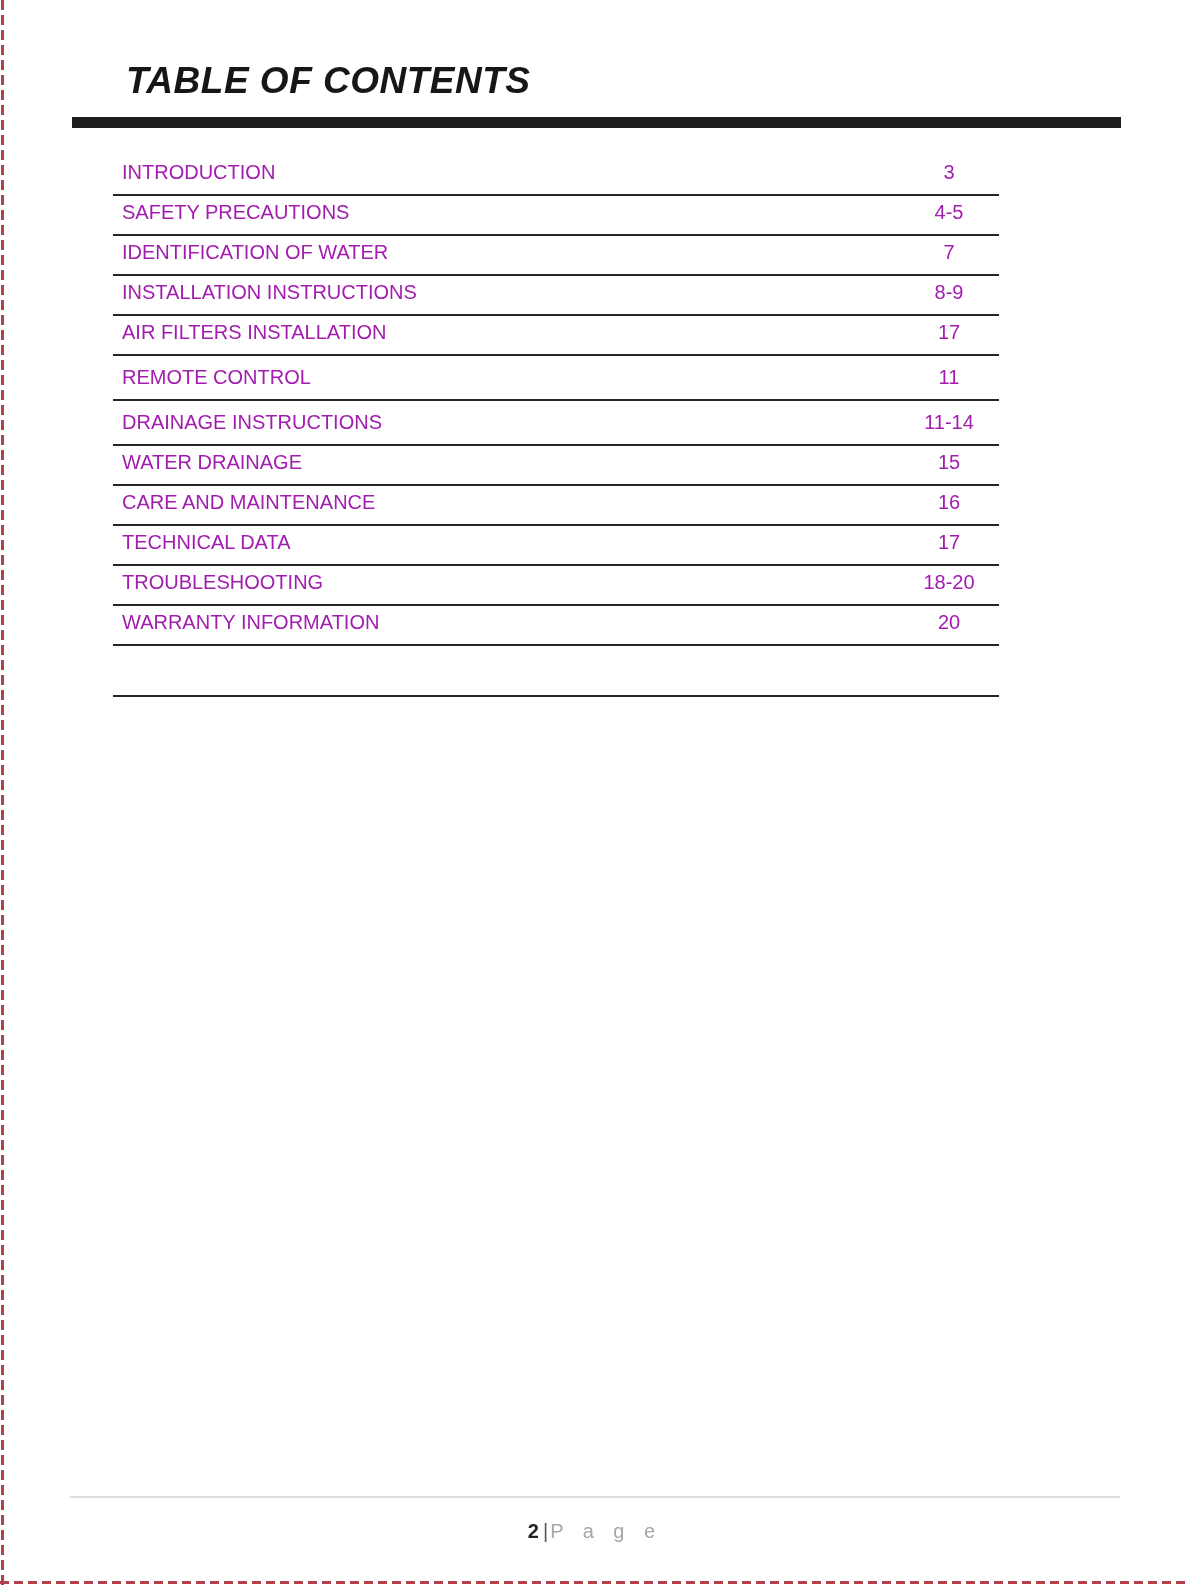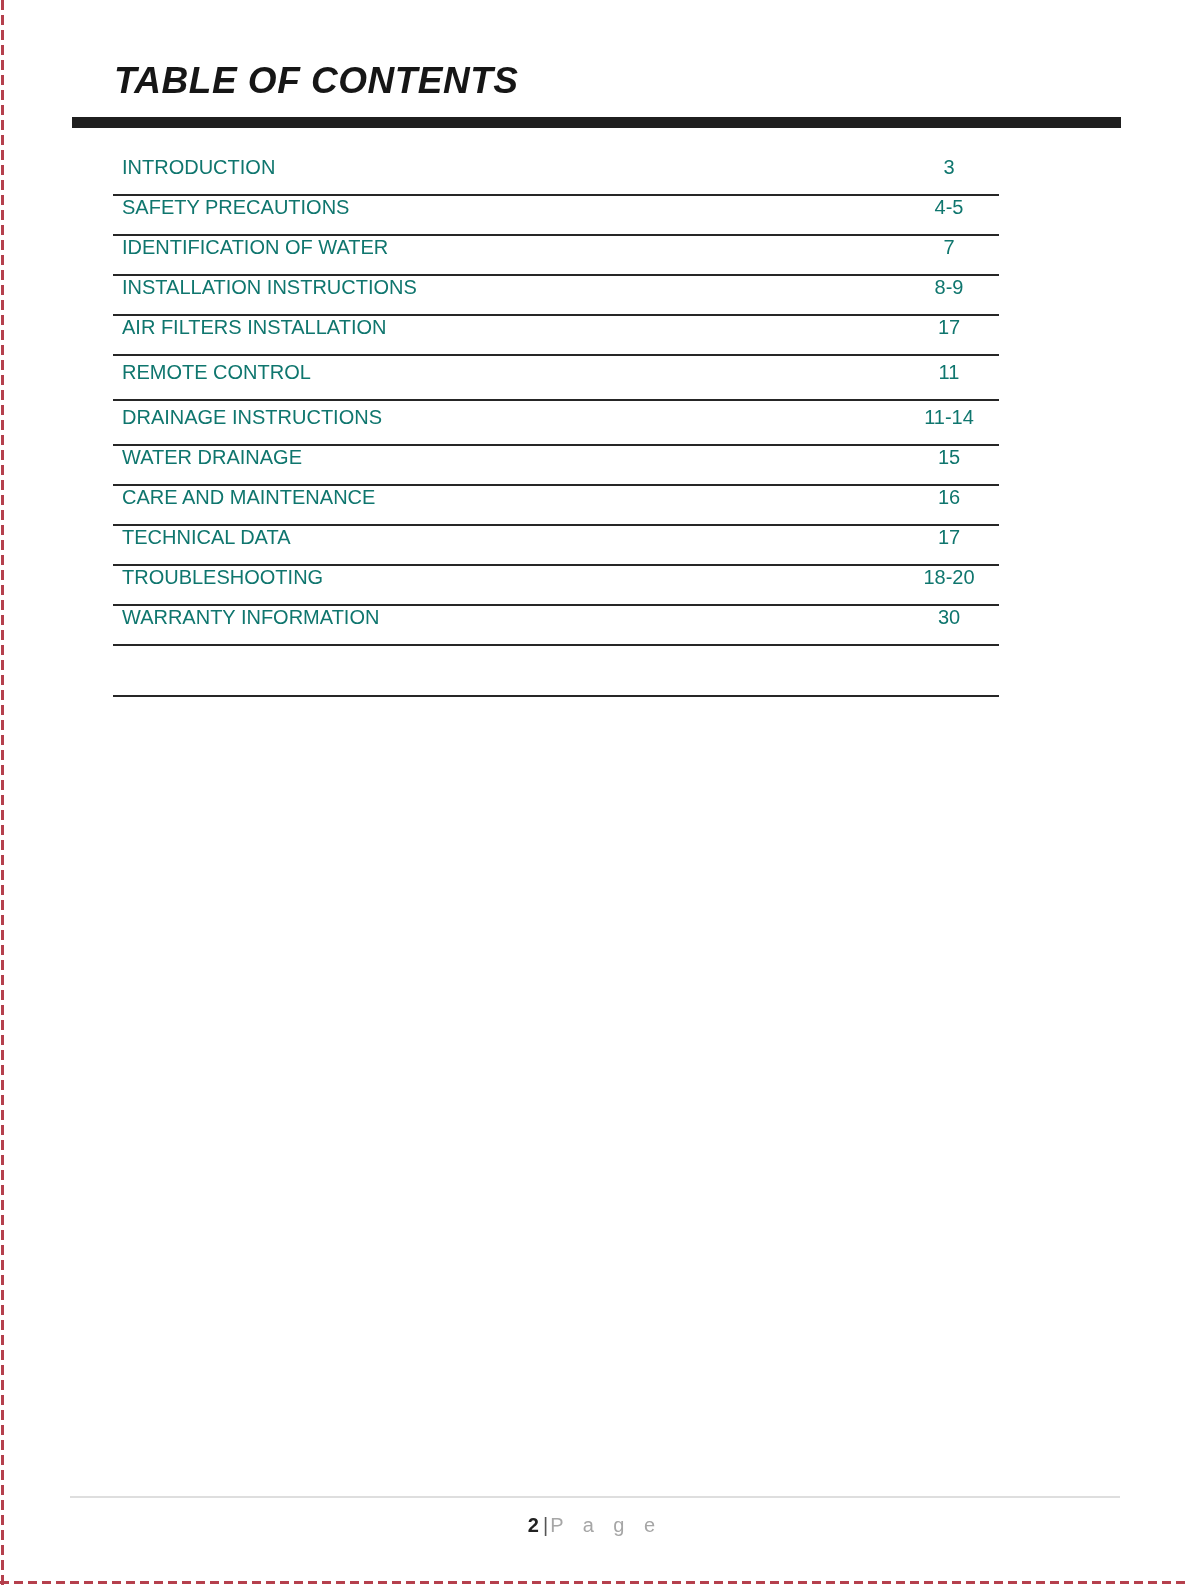--- a/index.html
+++ b/index.html
@@ -32,21 +32,21 @@
     height: 3px;
     background: repeating-linear-gradient(
       to right,
       #b5404d 0px, #b5404d 9px,
       transparent 9px, transparent 14px
     );
   }
 
   .doc-title {
     position: absolute;
-    left: 114px;
+    left: 126px;
     top: 60px;
     margin: 0;
     font-size: 37px;
     line-height: 1.15;
     font-weight: 700;
     font-style: italic;
     letter-spacing: 0.5px;
     color: #161616;
   }
   .title-rule {
@@ -62,25 +62,25 @@
     position: absolute;
     left: 113px;
     top: 156px;
     width: 886px;
   }
   .toc-row {
     box-sizing: border-box;
     height: 40px;
     display: flex;
     justify-content: space-between;
-    align-items: flex-start;
+    align-items: center;
     padding: 0 0 5px 9px;
     border-bottom: 2px solid #262626;
     font-size: 20px;
-    color: #0f766e;
+    color: #a21caf;
   }
   
   .toc-row:nth-child(6) { margin-top: 5px; }
   .toc-row:nth-child(7) { margin-top: 5px; }
   .toc-label { white-space: nowrap; }
   .toc-pages {
     flex: 0 0 100px;
     width: 100px;
     text-align: center;
     white-space: nowrap;
@@ -91,21 +91,21 @@
     border-bottom: 2px solid #262626;
   }
 
   .footer {
     position: absolute;
     left: 70px;
     top: 1496px;
     width: 1050px;
     border-top: 2px solid #dedede;
     text-align: center;
-    padding-top: 16px;
+    padding-top: 22px;
     font-size: 20px;
   }
   .footer-num {
     font-weight: 700;
     color: #222222;
   }
   .footer-sep {
     color: #555555;
     padding: 0 2px 0 4px;
   }
@@ -178,21 +178,21 @@
     <span class="toc-pages">17</span>
   </div>
 
   <div class="toc-row">
     <span class="toc-label">TROUBLESHOOTING</span>
     <span class="toc-pages">18-20</span>
   </div>
 
   <div class="toc-row">
     <span class="toc-label">WARRANTY INFORMATION</span>
-    <span class="toc-pages">30</span>
+    <span class="toc-pages">20</span>
   </div>
 <div class="toc-empty-row"></div>
     </div>
 
   <div class="footer">
     <span class="footer-num">2</span><span class="footer-sep">|</span><span class="footer-label">P a g e</span>
   </div>
 
 </div>
 

